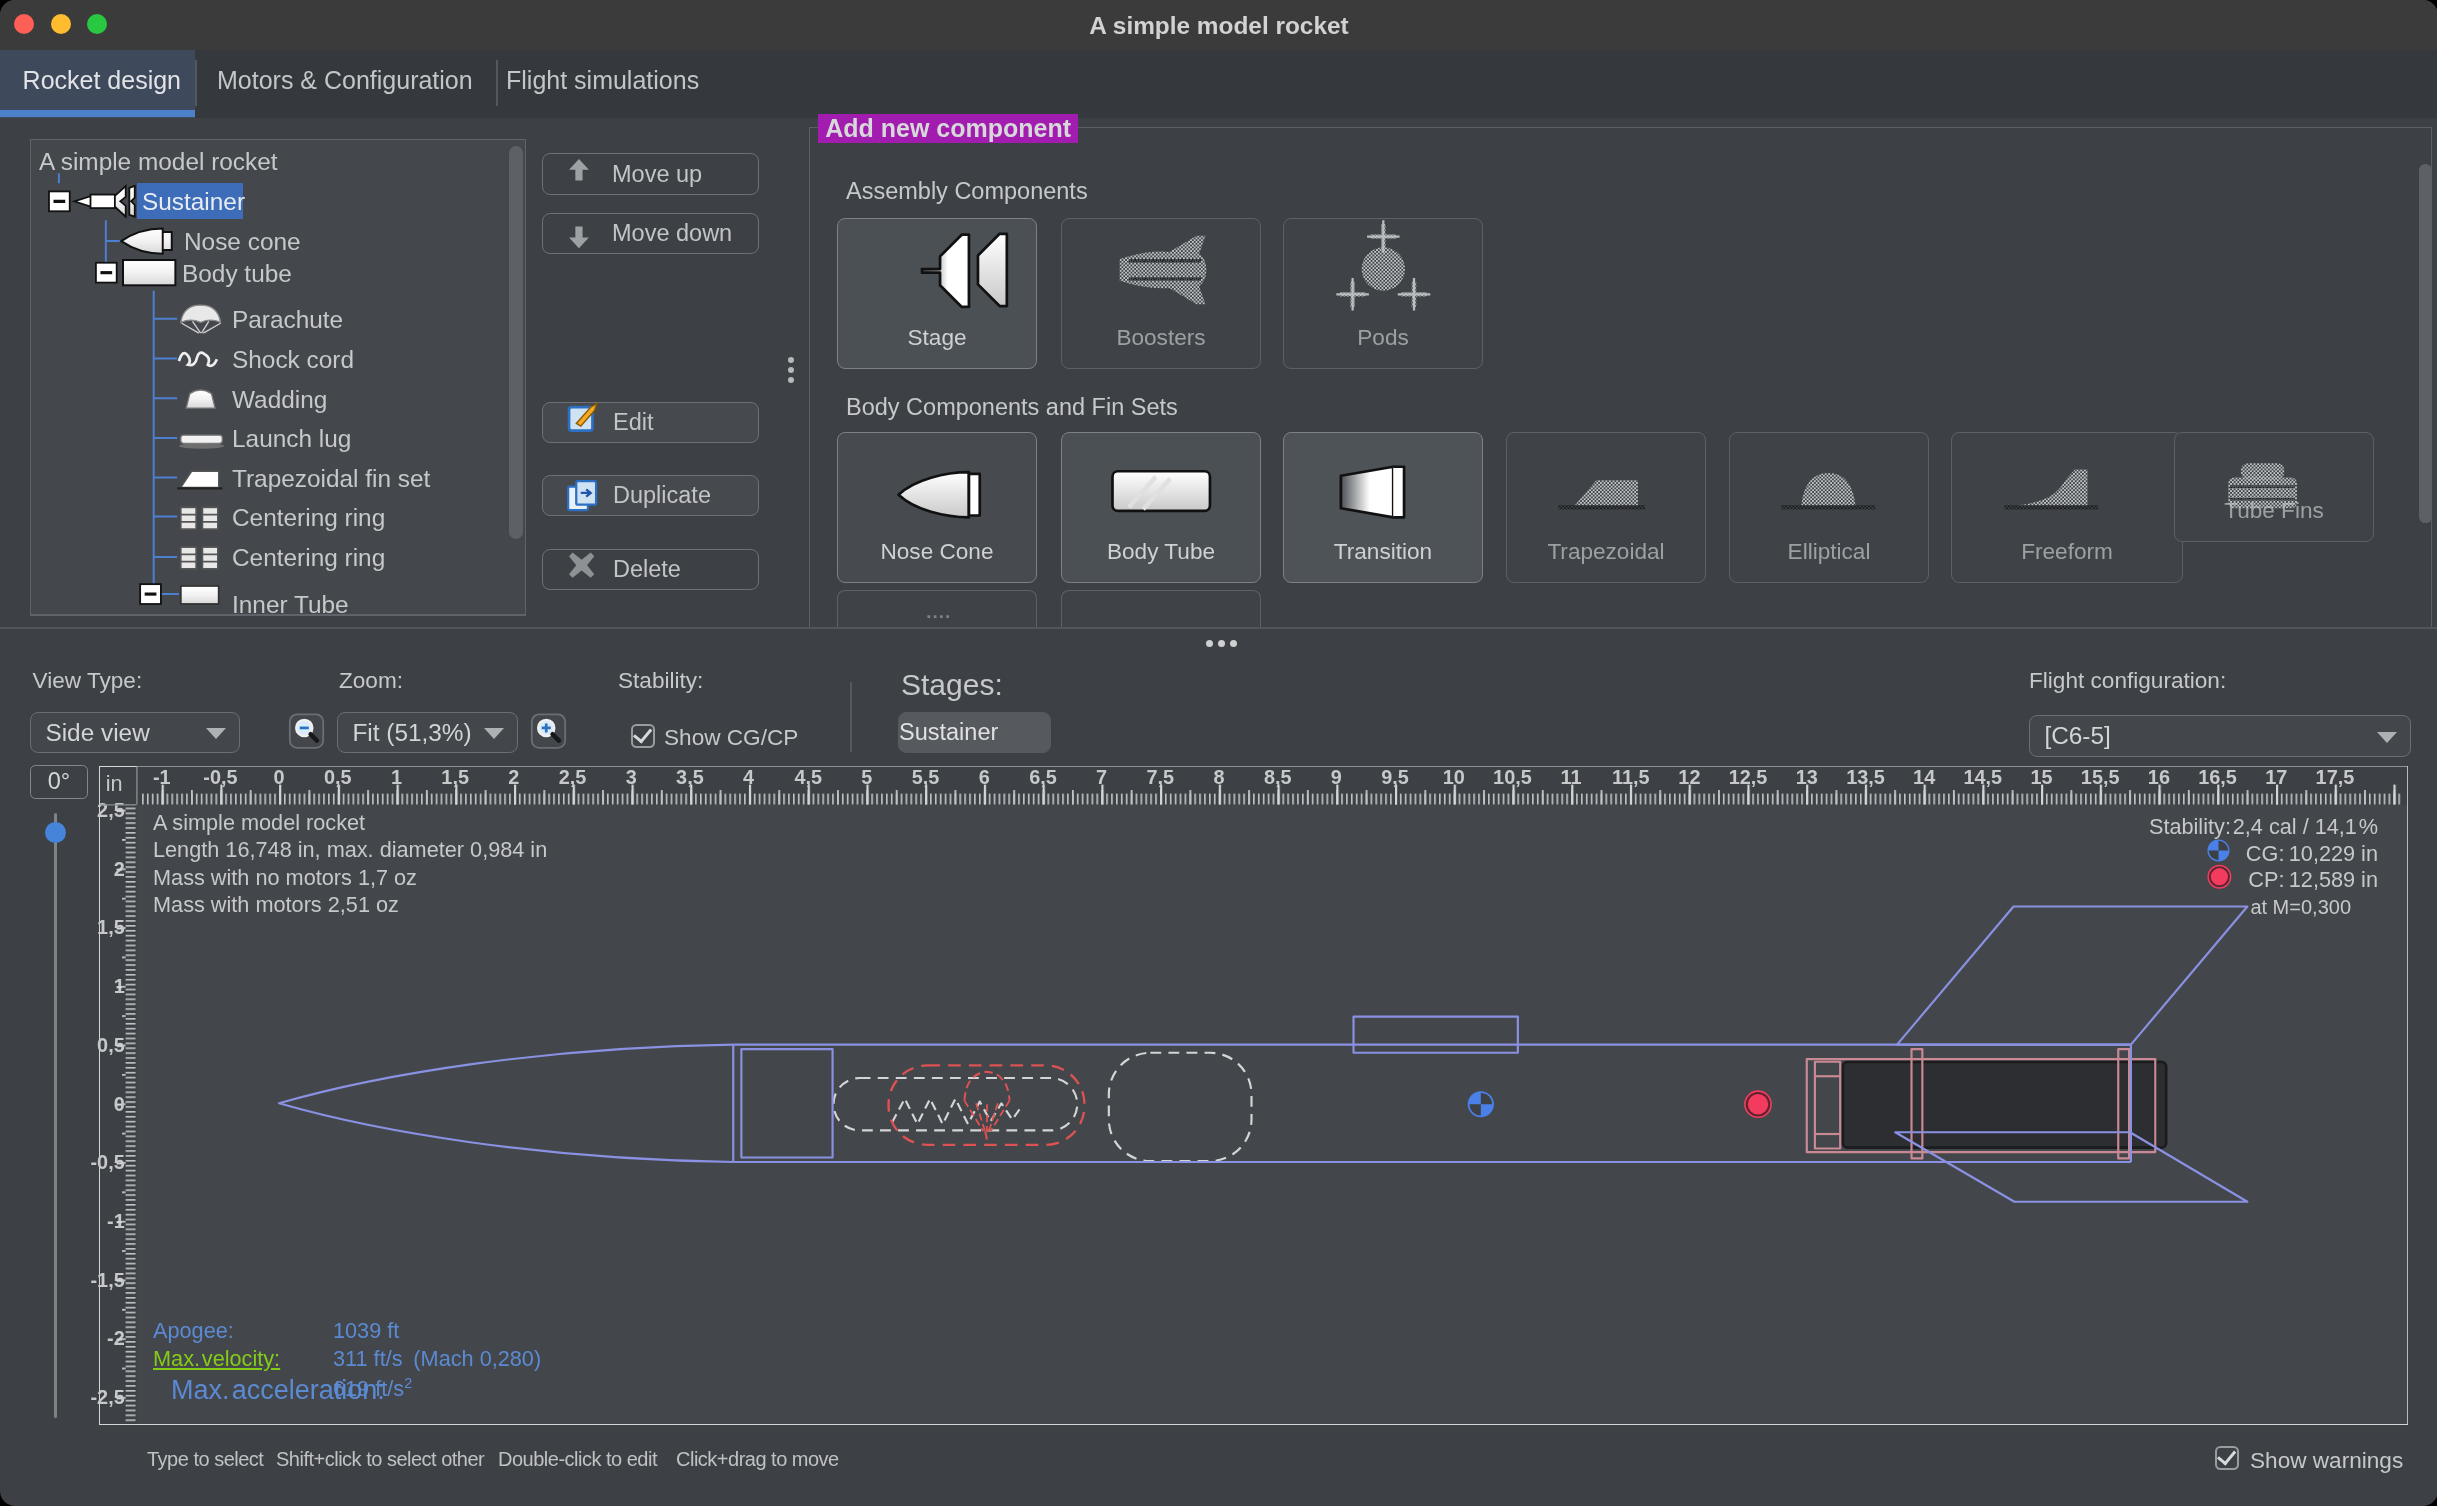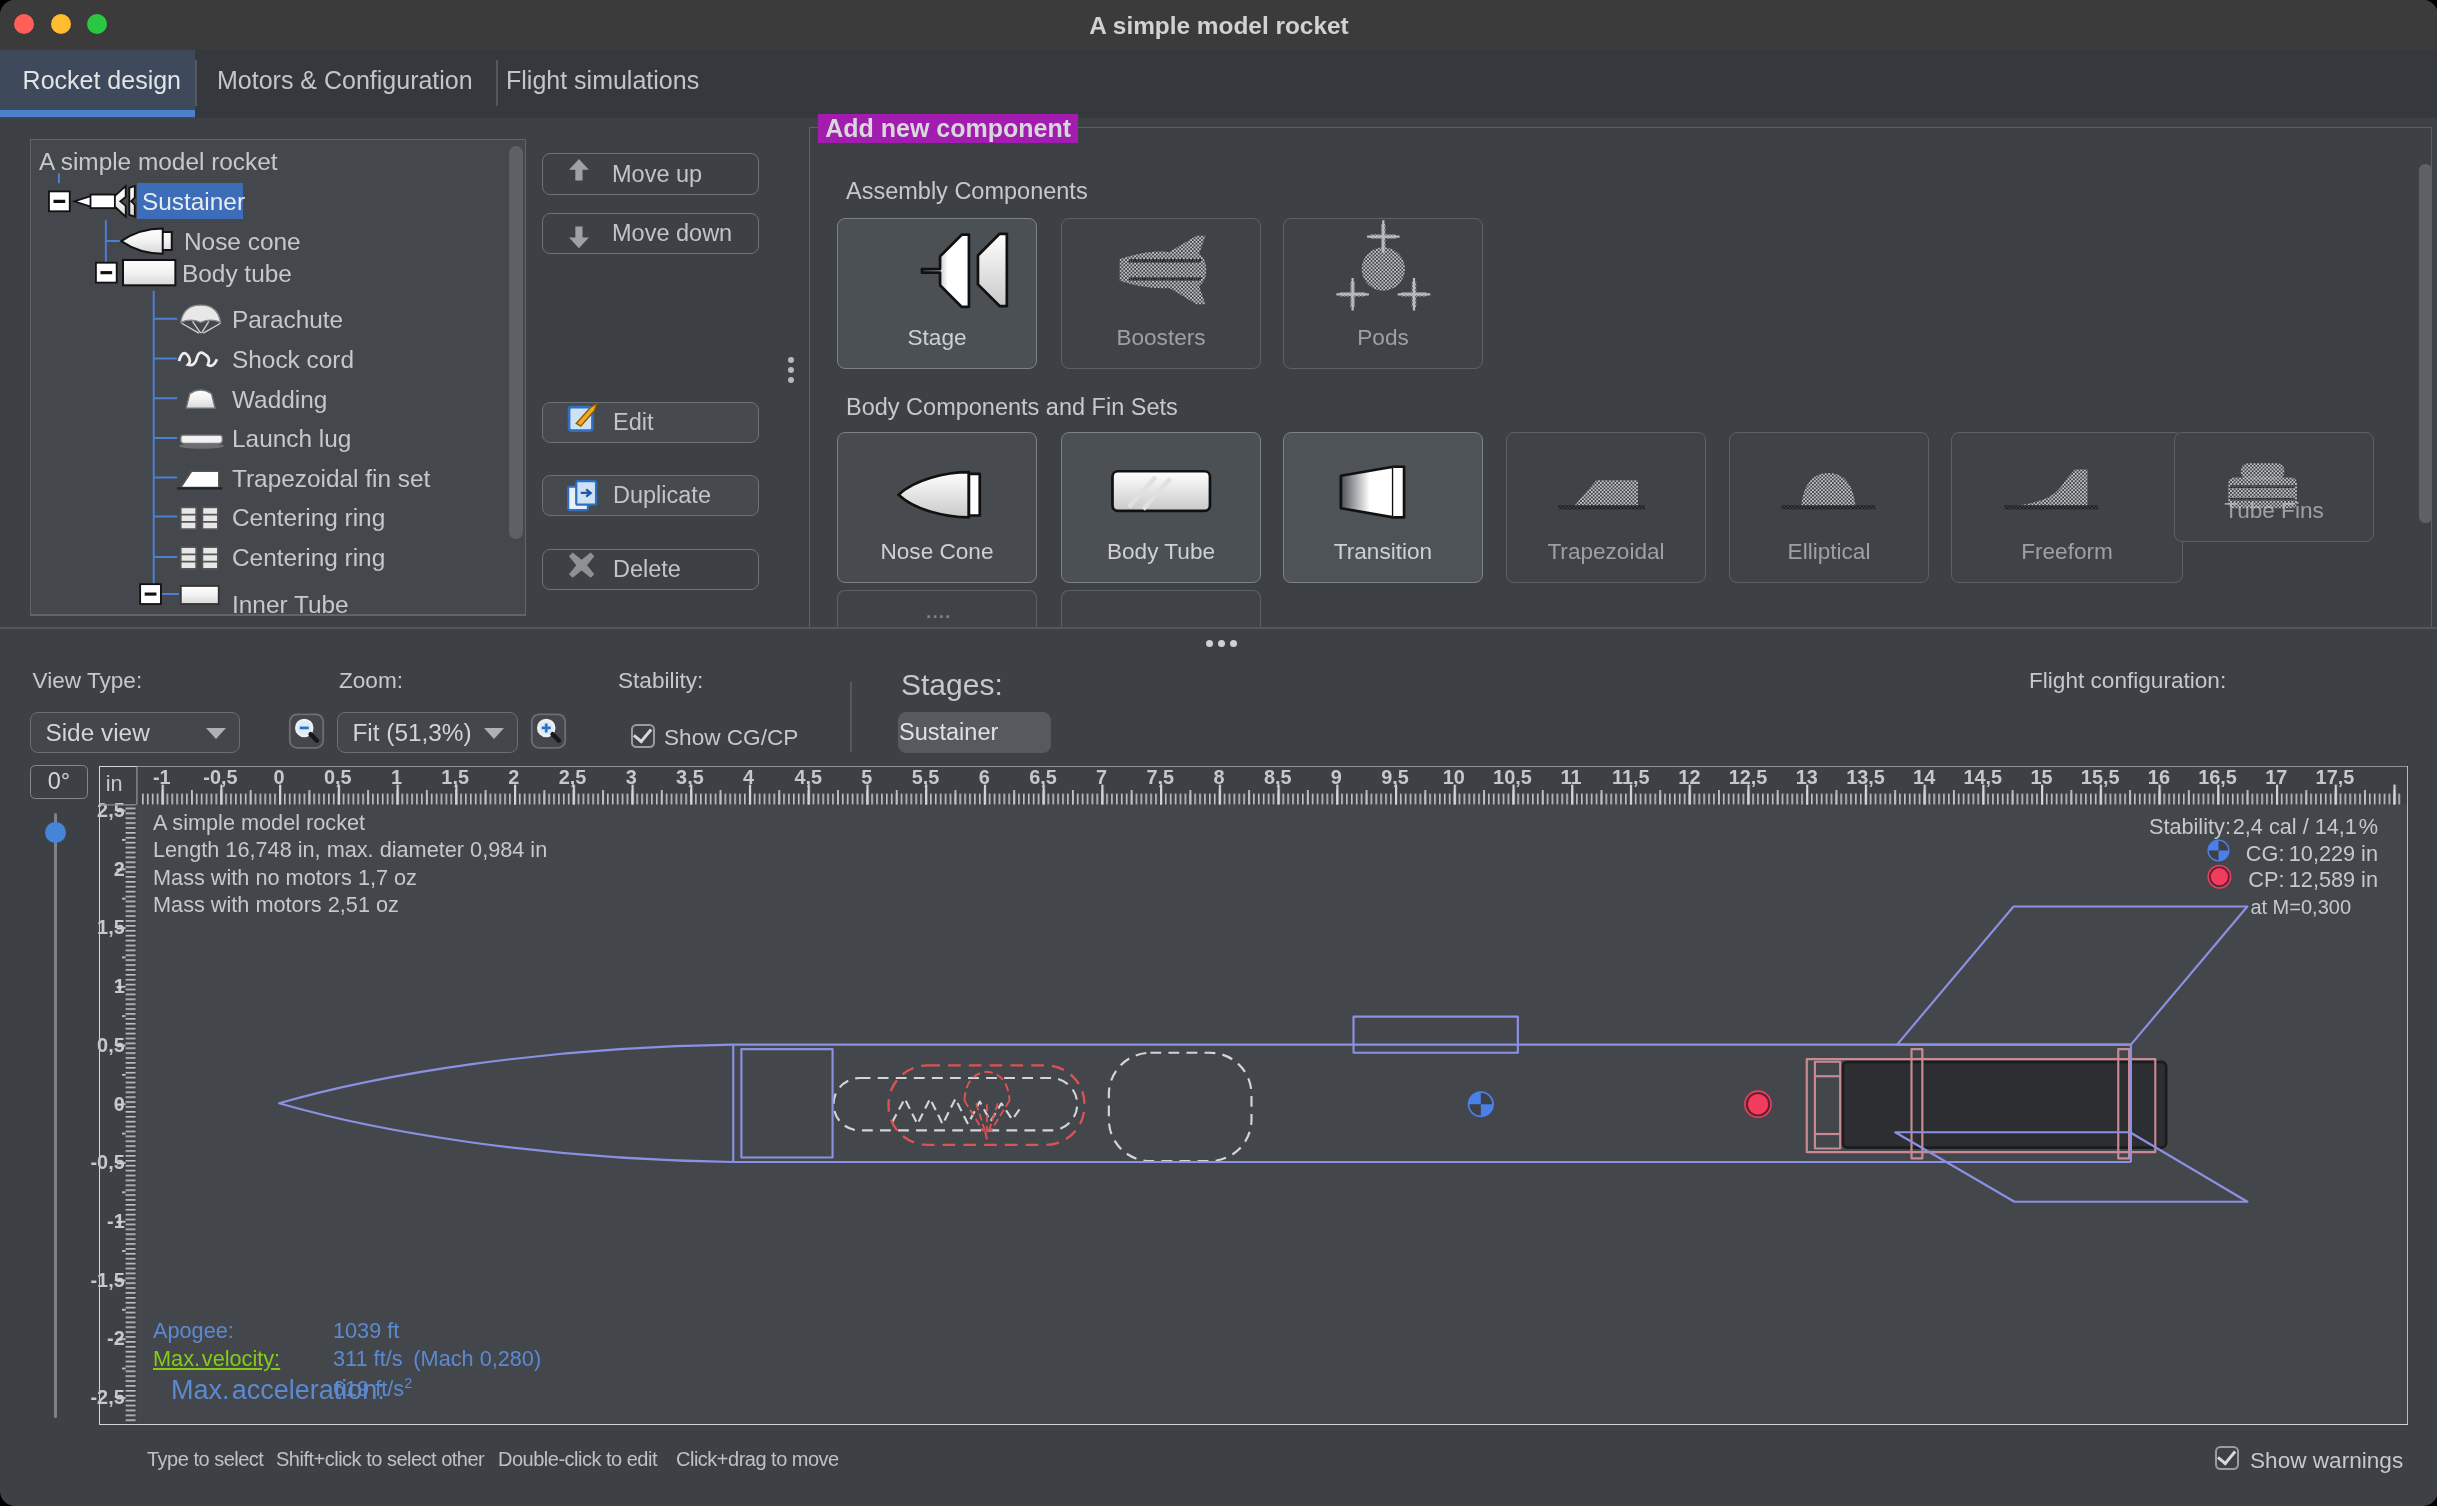--- a/index.html
+++ b/index.html
@@ -279,20 +279,24 @@
 <div class="lbl" style="left:339px;top:668px;font-size:22.6px;">Zoom:</div>
 <div class="lbl" style="left:618px;top:668px;font-size:22.6px;">Stability:</div>
 <div class="lbl" style="left:901px;top:668px;font-size:30px;">Stages:</div>
 <div class="lbl" style="left:2029px;top:668px;font-size:22.6px;">Flight configuration:</div>
 <div class="dd" style="left:30px;top:712px;width:210px;height:41px;">
       <span class="tx">Side view</span>
       <span class="ar"></span>
     </div>
 <div class="dd" style="left:337px;top:712px;width:181px;height:41px;">
       <span class="tx">Fit (51,3%)</span>
+      <span class="ar"></span>
+    </div>
+<div class="dd" style="left:2029px;top:715px;width:382px;height:42px;">
+      <span class="tx">[C6-5]</span>
       <span class="ar"></span>
     </div>
 <svg class="abs" style="left:0;top:0;" width="632" height="813" viewBox="0 0 700 900">
 <g>
 <rect x="321" y="791" width="37" height="37" rx="8" fill="#43474c" stroke="#6b6f73" stroke-width="2"></rect>
 <circle cx="337" cy="806" r="9" fill="#d8ecfa" stroke="#f0f0f0" stroke-width="2.5"></circle>
 <path d="M332,806 h10" stroke="#2d6fc2" stroke-width="3"></path>
 <path d="M344,813 l7,7" stroke="#16181a" stroke-width="5" stroke-linecap="round"></path>
 </g>
 <g>

